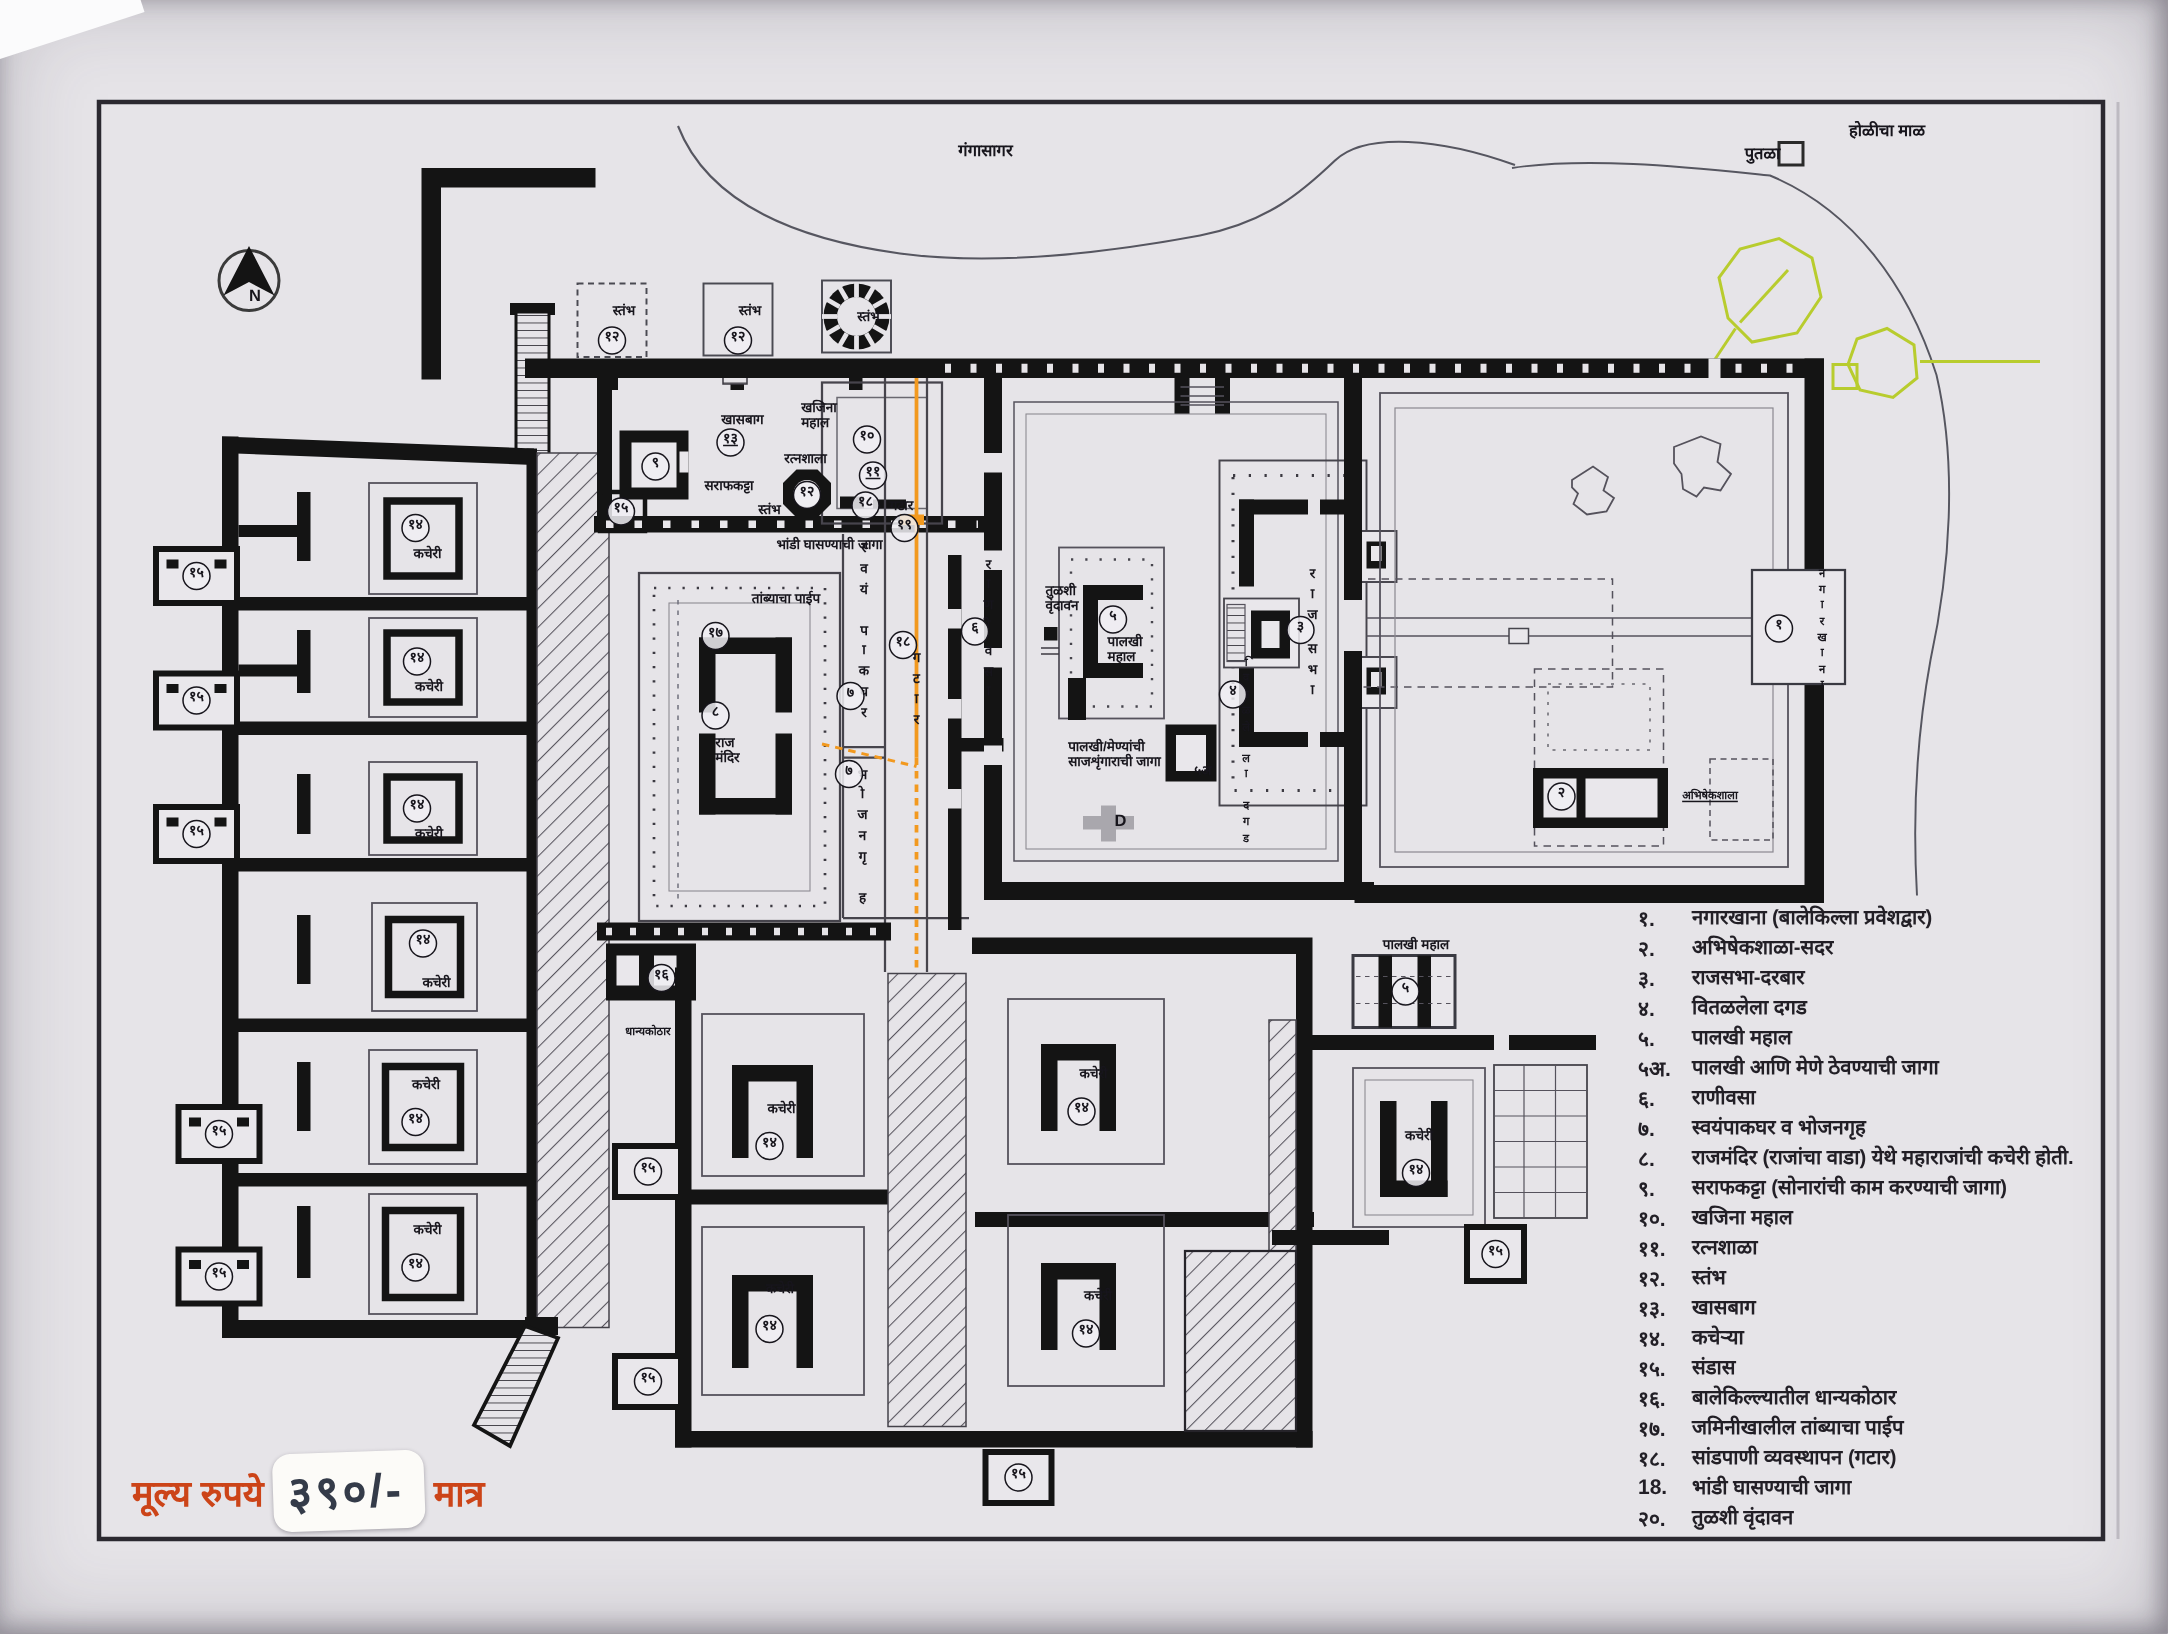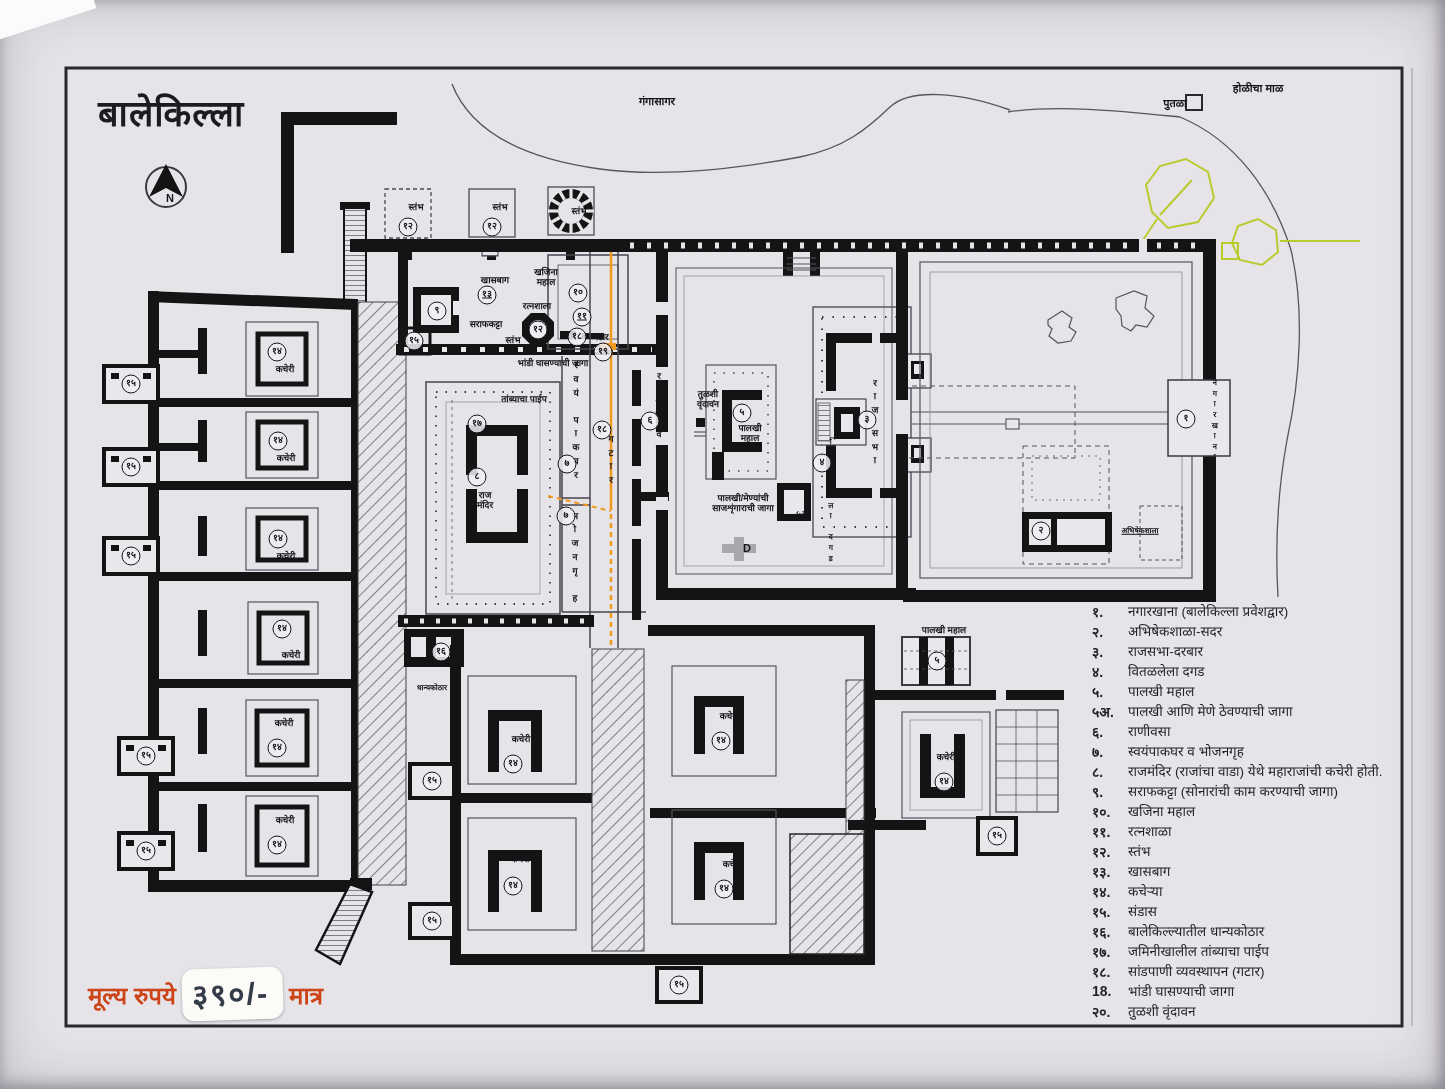--- a/index.html
+++ b/index.html
@@ -8,39 +8,39 @@
     background:#e6e4e8;
     font-family:"Liberation Sans","DejaVu Sans",sans-serif;
     box-shadow:inset 0 0 60px rgba(60,55,70,.25), inset -6px 0 14px rgba(60,55,70,.28), inset 0 -6px 14px rgba(60,55,70,.22);
   }
   .corner-sliver{position:absolute;left:-30px;top:-32px;width:120px;height:60px;background:#fbfbfc;transform:rotate(-18deg);}
   svg.plan{position:absolute;left:0;top:0;width:1445px;height:1089px;}
   .overlay{position:absolute;left:0;top:0;width:1445px;height:1089px;pointer-events:none;}
   .plan-label{
     position:absolute;transform:translate(-50%,-50%);
     font-size:11px;font-weight:700;color:#17151c;line-height:1.12;
-    white-space:pre-line;text-align:center;letter-spacing:0px;padding-left:16px;
+    white-space:pre-line;letter-spacing:0px;padding-left:16px;
   }
   .plan-label.s{font-size:9px;}
   .plan-label.xs{font-size:7.5px;font-weight:600;}
   .plan-label.v{writing-mode:vertical-rl;text-orientation:upright;letter-spacing:1px;line-height:1;}
   .marker{
     position:absolute;transform:translate(-50%,-50%);
     width:17px;height:17px;border:1.6px solid #17151c;border-radius:50%;
     background:rgba(240,238,243,.85);
     font-size:9.5px;font-weight:700;color:#17151c;text-align:center;line-height:14.5px;
   }
   .title{
     position:absolute;left:98px;top:88px;
     font-size:36px;font-weight:700;color:#1d1b22;letter-spacing:1px;
   }
   .legend{position:absolute;left:1092px;top:601px;width:302px;}
   .legend-item{display:flex;height:20px;align-items:center;}
   .legend-item .num{flex:0 0 36px;font-size:14px;font-weight:700;color:#221f26;}
-  .legend-item .txt{font-size:13.5px;font-weight:400;color:#221f26;white-space:nowrap;}
+  .legend-item .txt{font-size:13.5px;font-weight:700;color:#221f26;white-space:nowrap;}
   .price{position:absolute;left:88px;top:968px;display:flex;align-items:center;gap:6px;}
   .price .red{font-size:24px;font-weight:700;color:#cc4418;}
   .sticker{
     display:inline-block;background:#fcfbf8;border-radius:12px;padding:4px 14px 6px 10px;
     transform:rotate(-2deg);box-shadow:0 1px 3px rgba(40,35,50,.35);
     font-size:31px;font-weight:700;color:#343b49;letter-spacing:2px;
   }
 </style>
 </head>
 <body>
@@ -464,21 +464,20 @@
       <span class="marker" style="left: 131px; top: 556px;">१५</span>
       <span class="marker" style="left: 146px; top: 756px;">१५</span>
       <span class="marker" style="left: 146px; top: 851px;">१५</span>
       <span class="marker" style="left: 414px; top: 341px;">१५</span>
       <span class="marker" style="left: 432px; top: 781px;">१५</span>
       <span class="marker" style="left: 432px; top: 921px;">१५</span>
       <span class="marker" style="left: 679px; top: 985px;">१५</span>
       <span class="marker" style="left: 997px; top: 836px;">१५</span>
     </div>
 
-  <div class="title">बालेकिल्ला</div>
 
   <div class="legend" id="legend-list">
       <div class="legend-item">
         <span class="num">१.</span>
         <span class="txt">नगारखाना (बालेकिल्ला प्रवेशद्वार)</span>
       </div>
       <div class="legend-item">
         <span class="num">२.</span>
         <span class="txt">अभिषेकशाळा-सदर</span>
       </div>

